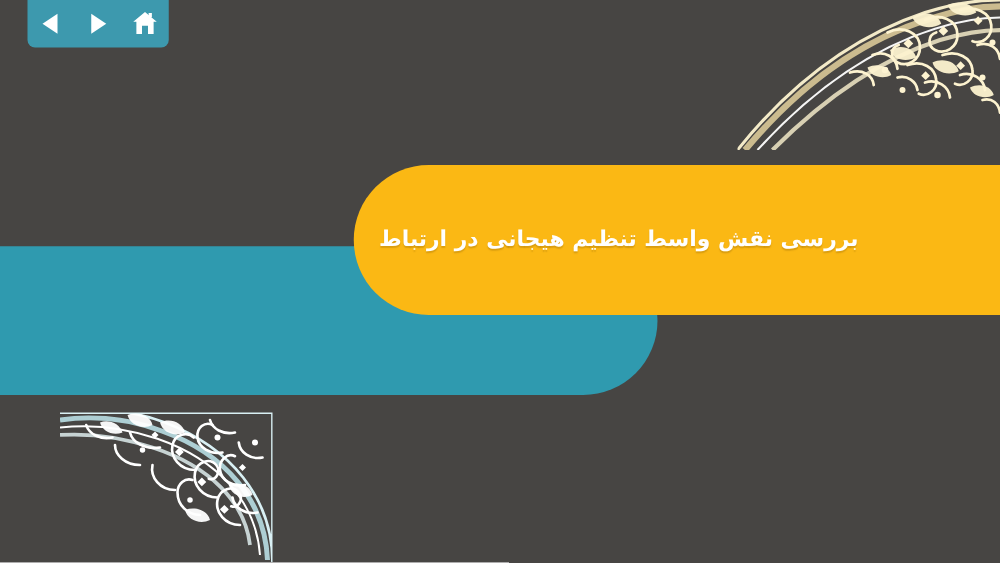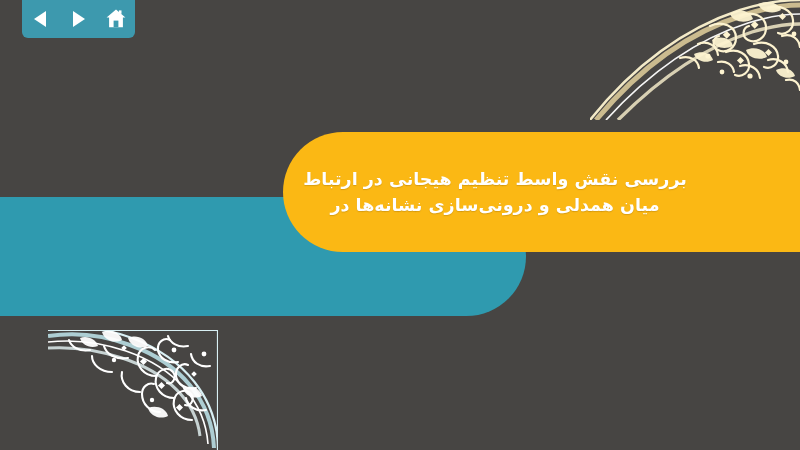--- a/index.html
+++ b/index.html
@@ -228,16 +228,15 @@
       <circle cx="118" cy="56" r="2.6"></circle>
       <circle cx="160" cy="76" r="2.6"></circle>
       <circle cx="196" cy="62" r="2.4"></circle>
       <circle cx="132" cy="72" r="2.4"></circle>
       <circle cx="204" cy="34" r="2.4"></circle>
     </g>
   </svg>
 
   <div id="title">
     <div class="tline">بررسی نقش واسط تنظیم هیجانی در ارتباط</div>
-    <div class="tline">میان همدلی و درونی‌سازی نشانه‌ها در</div>
   </div>
 
 </div>
 
 </body></html>

